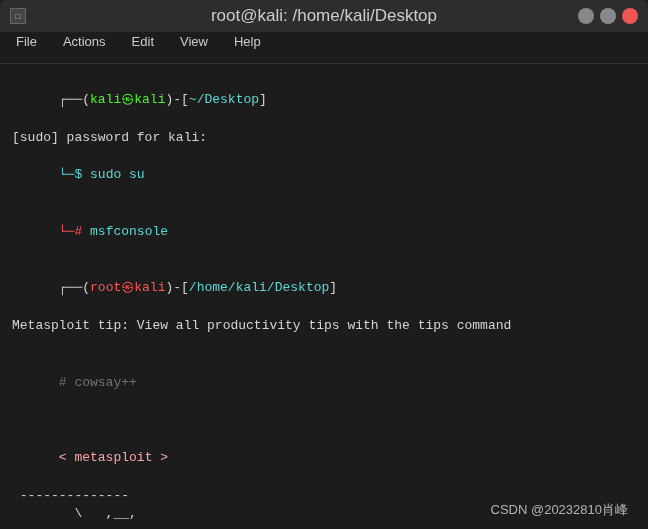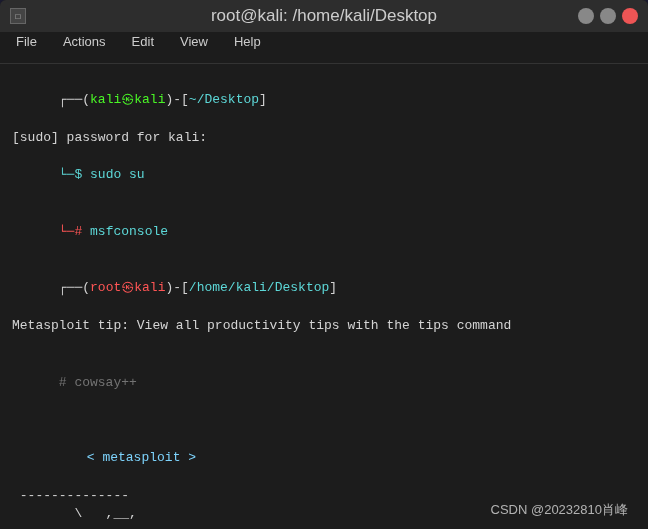--- a/index.html
+++ b/index.html
@@ -173,21 +173,21 @@
 
     <div class="line">&nbsp;</div>
 
     <div class="line">
       <span style="color:#737373;"># cowsay++</span>
     </div>
 
     <div class="line">&nbsp;</div>
 
     <div class="line">
-      <span style="color:#7dd3fc;margin-left:28px;">&lt; metasploit &gt;</span>
+      <span style="color:#fca5a5;">&lt; metasploit &gt;</span>
     </div>
     <div class="line color-white"> -------------- </div>
     <div class="line color-white">        \   ,__,</div>
 
     <div class="watermark">CSDN @20232810肖峰</div>
   </div>
 
 </div>
 
 </body></html>

